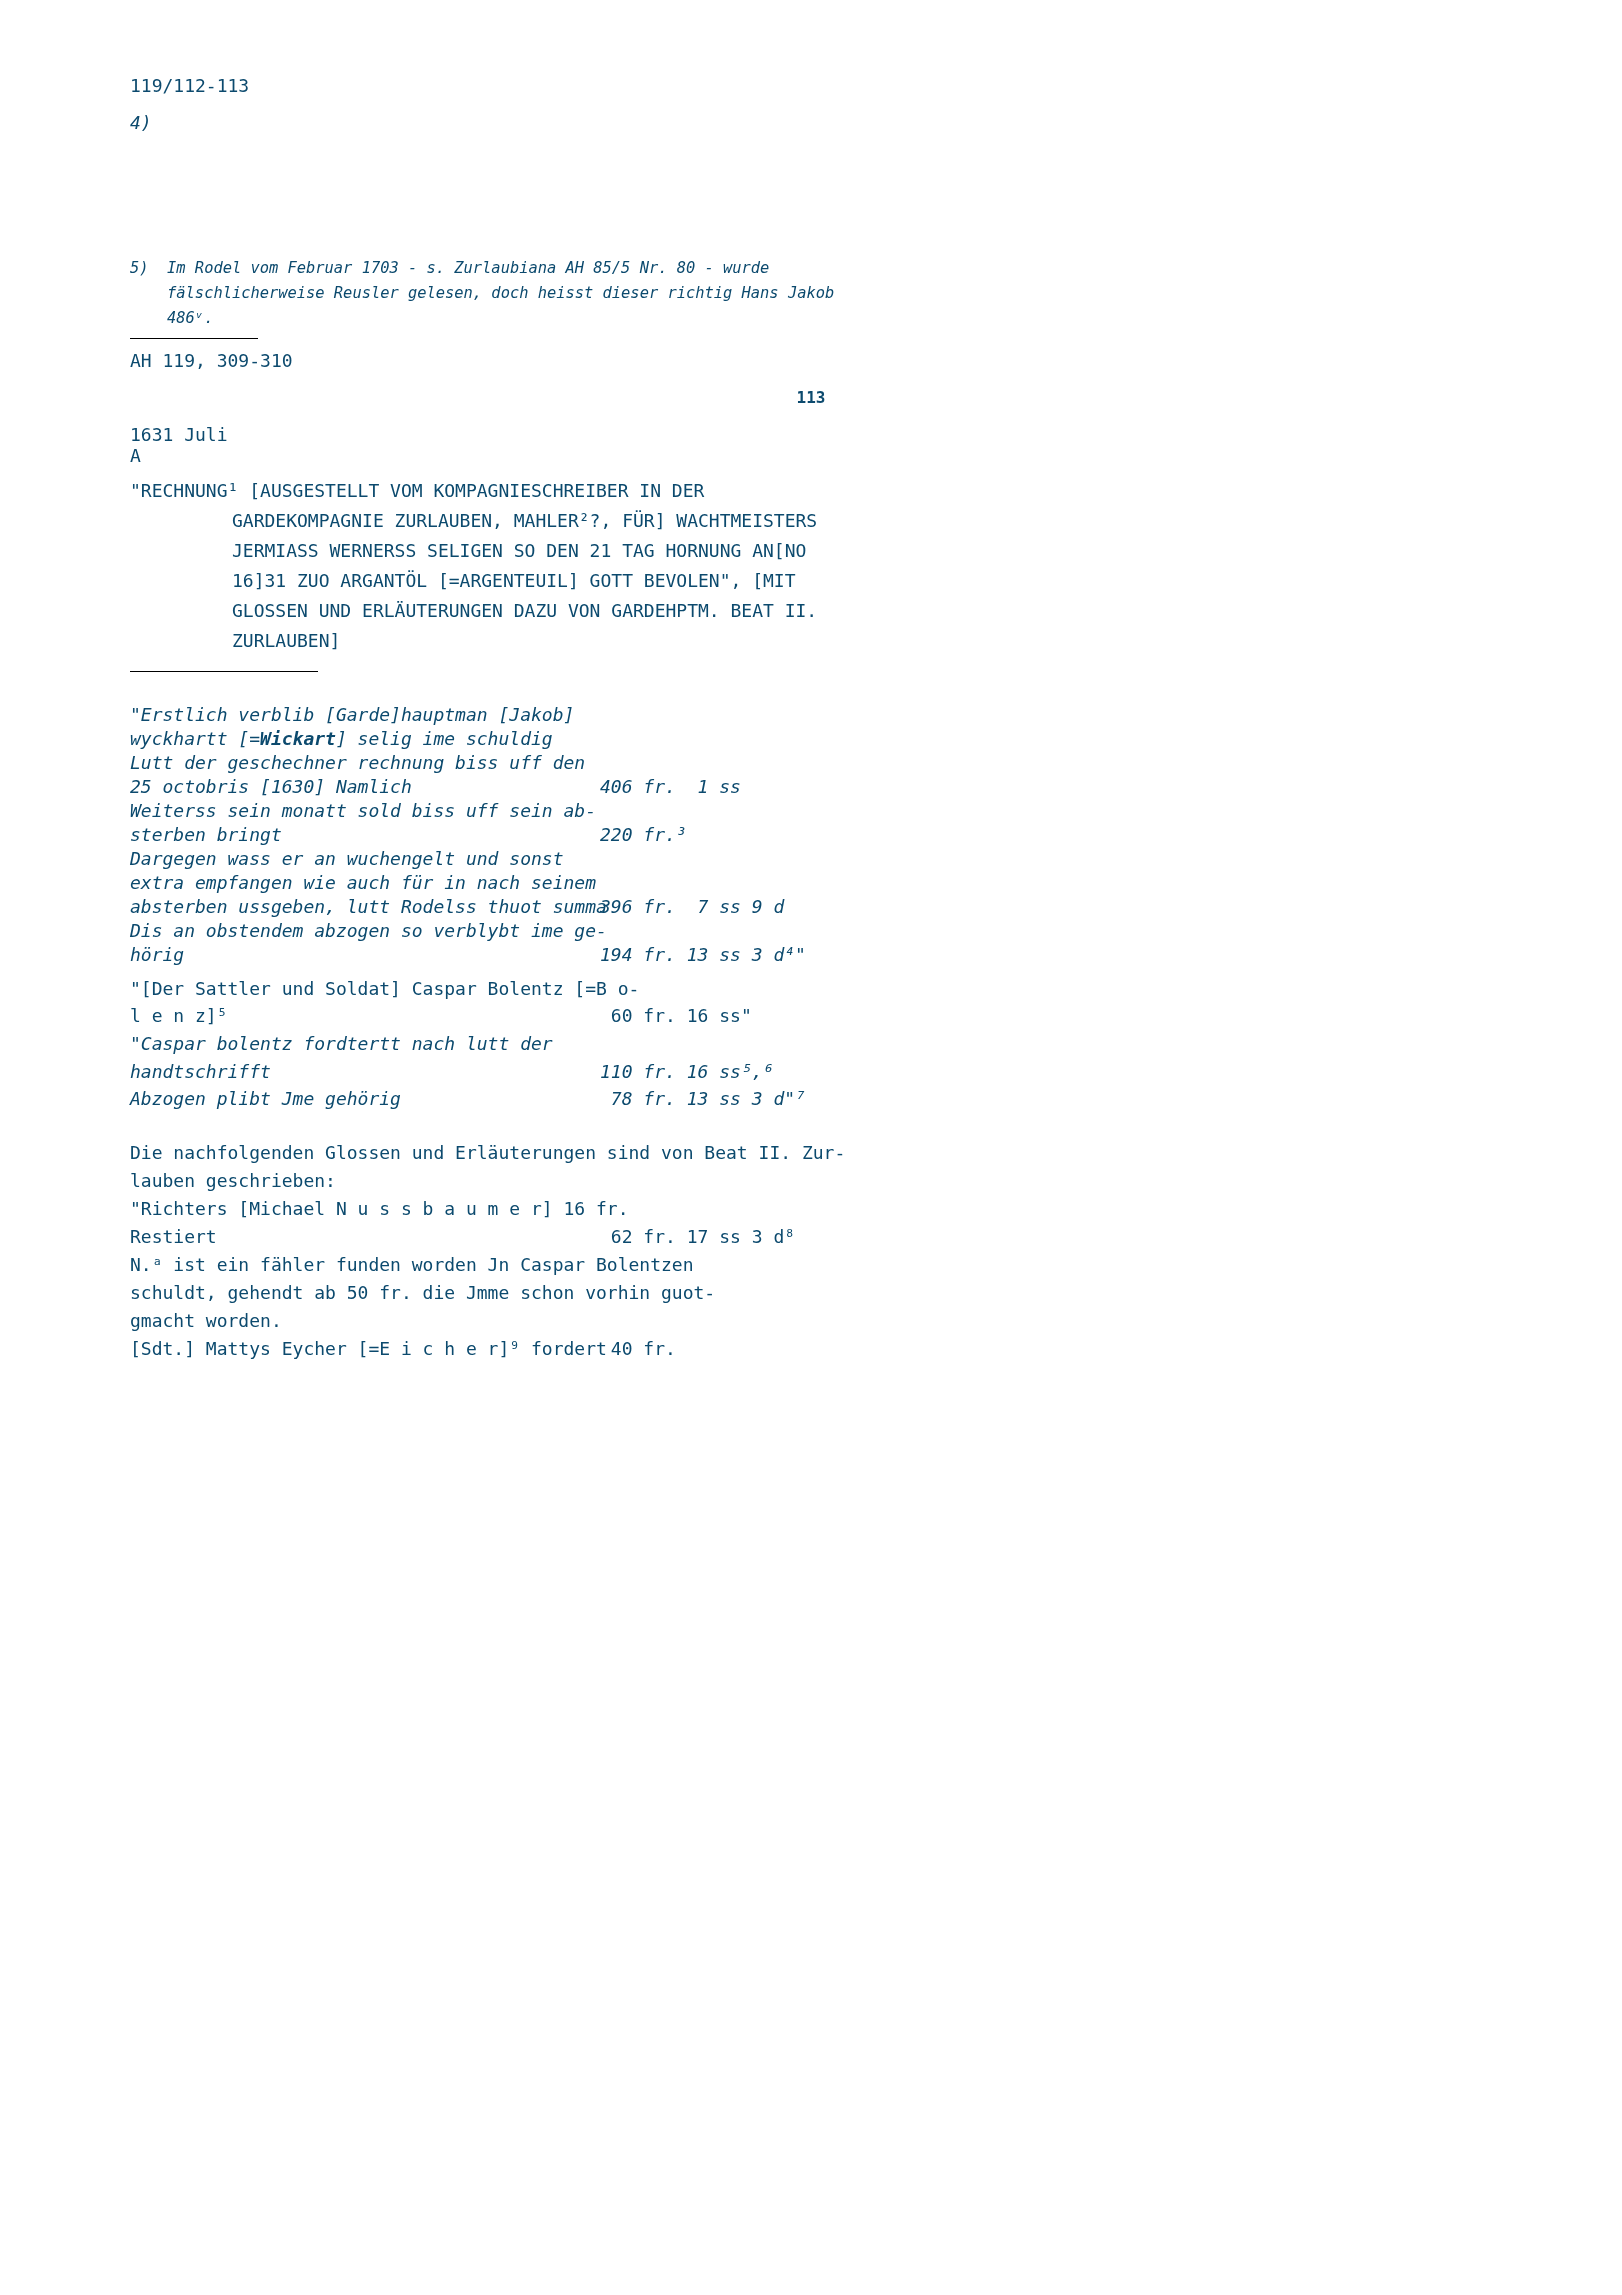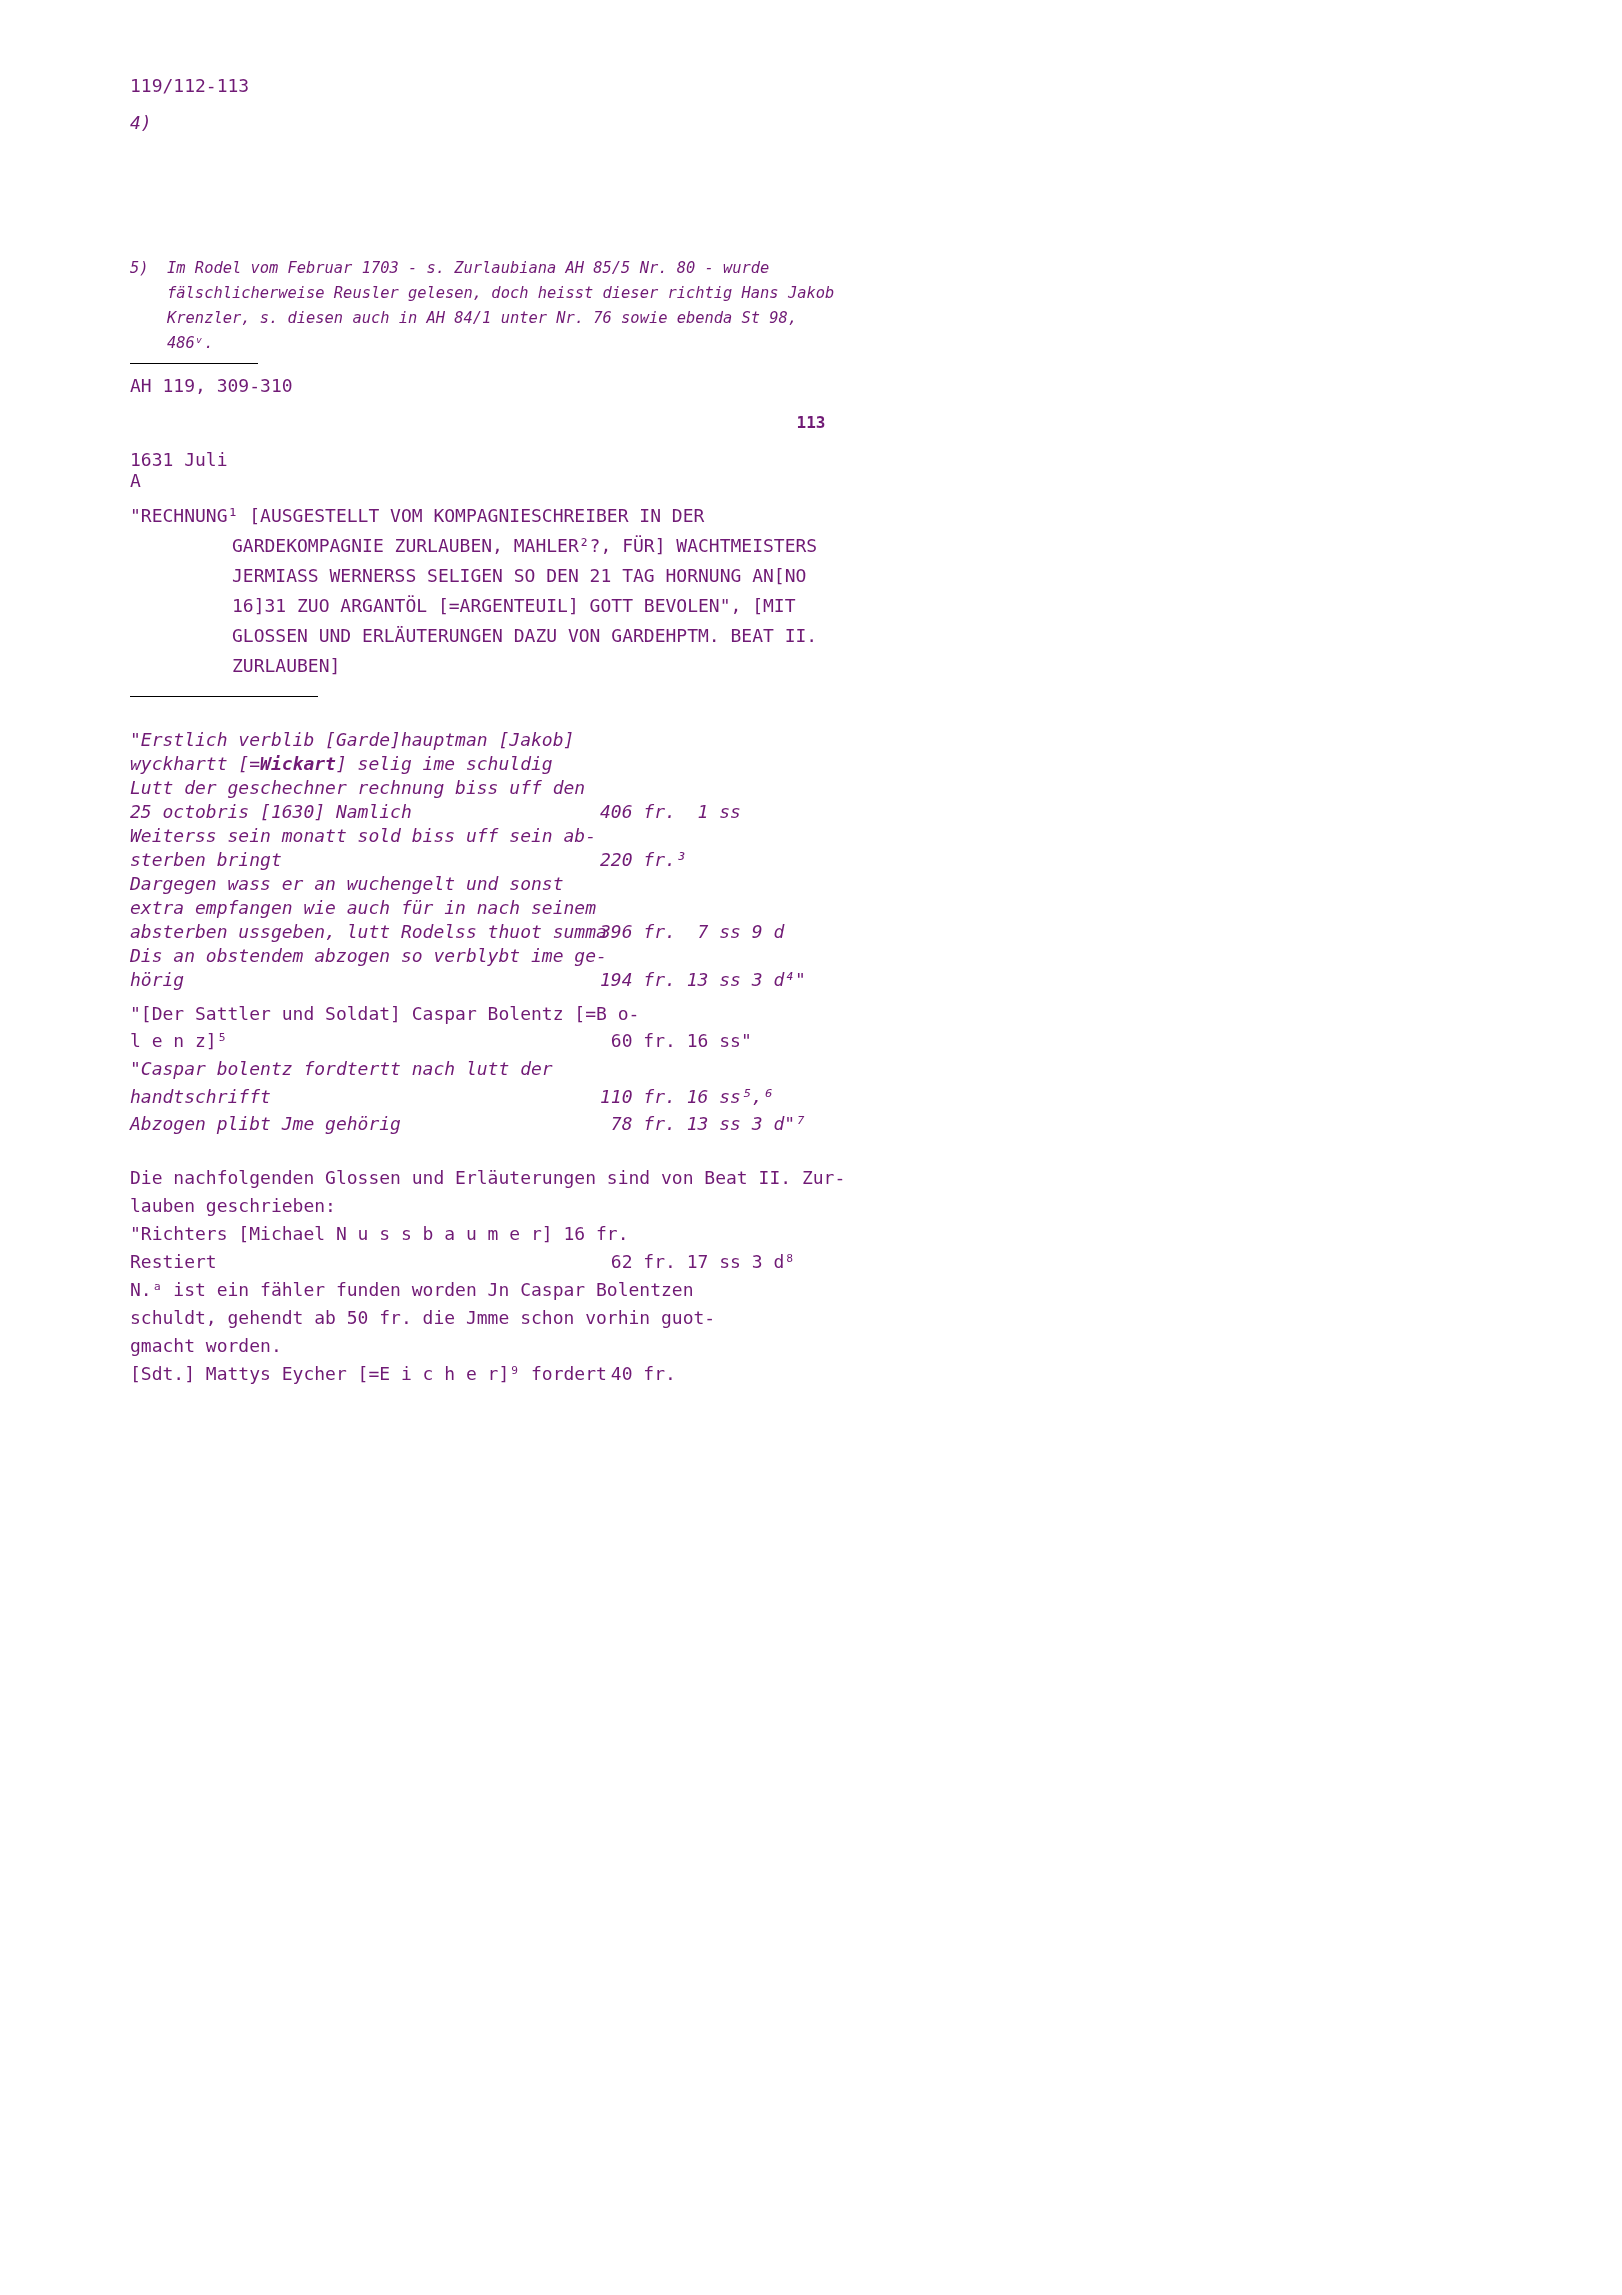--- a/index.html
+++ b/index.html
@@ -2,21 +2,21 @@
 <html style="font-size:13px"><head>
 <meta charset="utf-8">
 <style>
   * { box-sizing: border-box; }
   html, body { margin: 0; padding: 0; background: #ffffff; }
   .page {
     position: relative;
     width: 1622px;
     height: 1686px;
     background: #ffffff;
-    color: #701a75;
+    color: #0c4a6e;
     font-family: "DejaVu Sans Mono", "DejaVu Sans", monospace;
     font-size: 18px;
     overflow: hidden;
   }
   .content { padding: 75px 130px 0 130px; }
   .line, .row, .txt, .amt { white-space: pre; }
   .line { line-height: 21px; }
 
   .mark-4 { font-style: italic; margin-top: 16px; }
 
@@ -79,21 +79,20 @@
 
     <div class="line">119/112-113</div>
 
     <div class="line mark-4">4)</div>
 
     <div class="footnote">
       <div class="fn-label">5)</div>
       <div class="fn-lines">
         <div class="line">Im Rodel vom Februar 1703 - s. Zurlaubiana AH 85/5 Nr. 80 - wurde</div>
         <div class="line">fälschlicherweise Reusler gelesen, doch heisst dieser richtig Hans Jakob</div>
-        <div class="line">Krenzler, s. diesen auch in AH 84/1 unter Nr. 76 sowie ebenda St 98,</div>
         <div class="line">486ᵛ.</div>
       </div>
     </div>
 
     <div class="rule1"></div>
 
     <div class="line archive">AH 119, 309-310</div>
 
     <div class="docnum">113</div>
 

